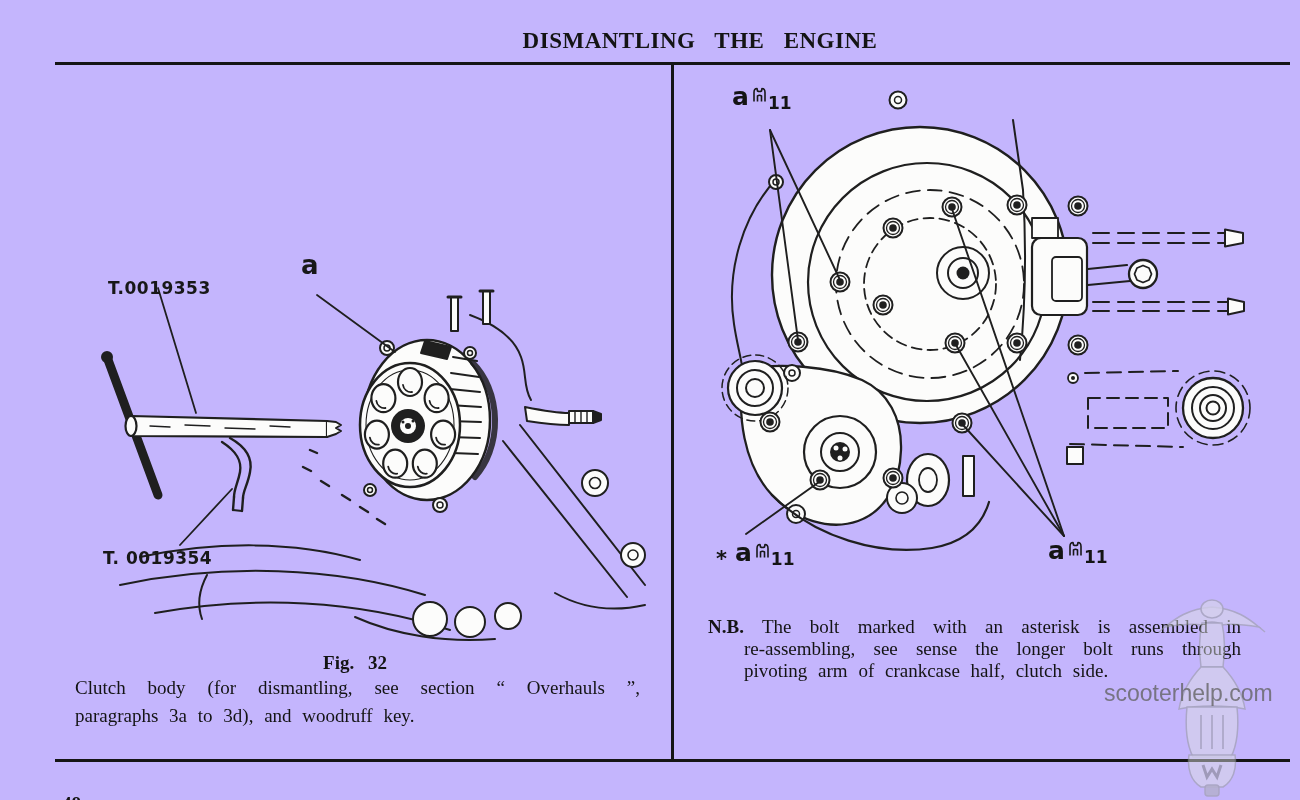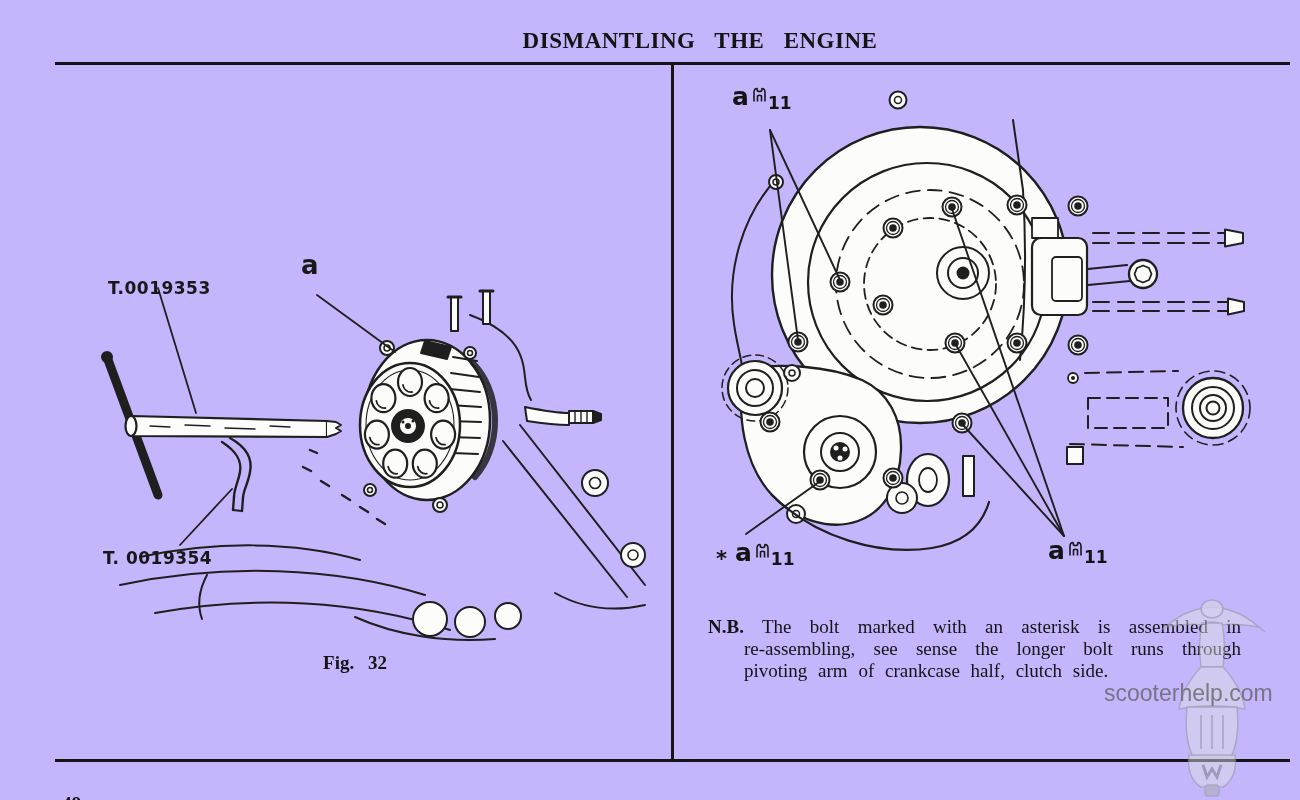--- a/index.html
+++ b/index.html
@@ -160,20 +160,24 @@
       <path d="M125,300 L177,244"></path>
     </g>
   </svg>
 
   <div class="abs tech-label" style="left:108px;top:262px;margin-top:16px;">T.0019353</div>
   <div class="abs part-letter" style="left:301px;top:252px;">a</div>
   <div class="abs tech-label" style="left:103px;top:548px;">T. 0019354</div>
 
   <div class="abs fig-caption" style="left:255px;top:636px;width:200px;margin-top:16px;">Fig. 32</div>
 
+  <div class="abs bodytext" style="left:75px;top:674px;width:565px;">
+    <div class="just">Clutch body (for dismantling, see section “ Overhauls ”,</div>
+    <div class="loose">paragraphs 3a to 3d), and woodruff key.</div>
+  </div>
 
   <svg class="lineart" style="left:680px;top:70px;" width="618" height="512" viewBox="0 0 618 512" fill="none" stroke="#1f1f1f" stroke-width="2" stroke-linecap="round" stroke-linejoin="round">
 
     <path d="M97,108 C62,146 46,202 54,254 C58,282 66,302 63,320"></path>
     <circle cx="240" cy="205" r="148" fill="#fcfcfb" stroke-width="2.4"></circle>
     <path d="M333,50 L343,120 C346,170 346,230 340,290"></path>
     <circle cx="218" cy="30" r="8.5" fill="#fcfcfb"></circle>
       <circle cx="218" cy="30" r="3.5" stroke-width="1.5"></circle>
     <circle cx="96" cy="112" r="7" fill="#fcfcfb"></circle>
       <circle cx="96" cy="112" r="3" stroke-width="1.5"></circle>

